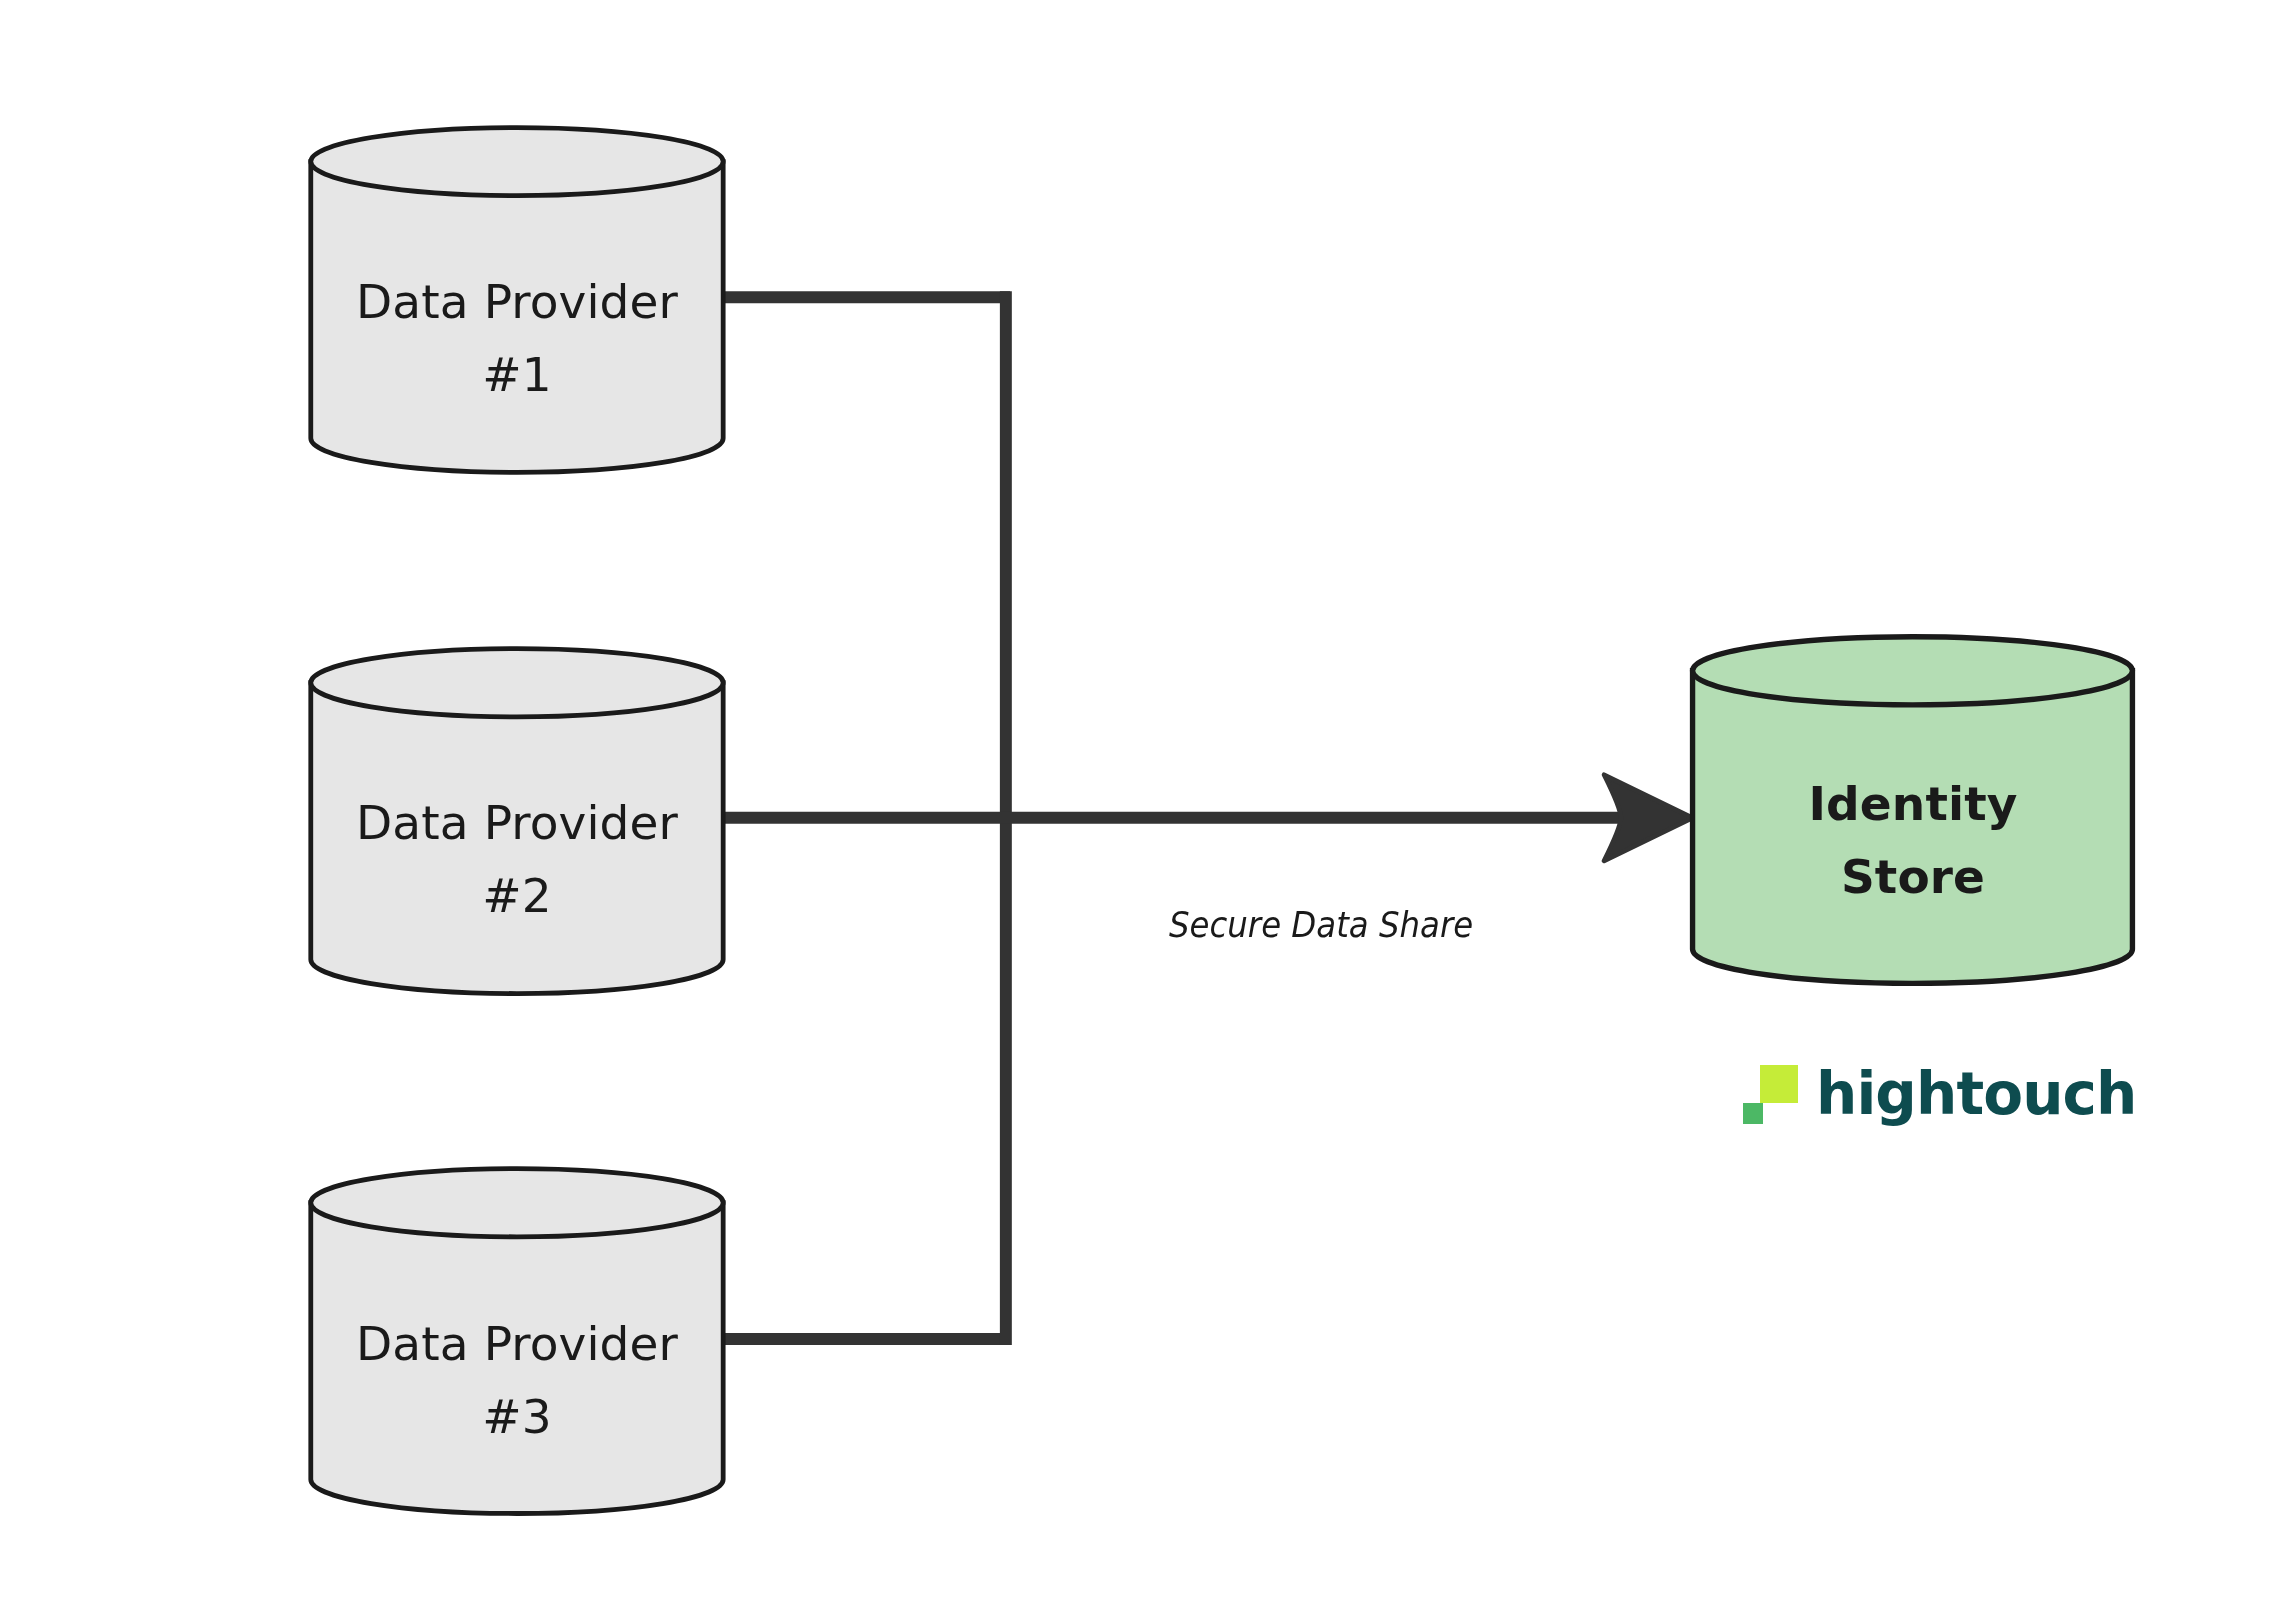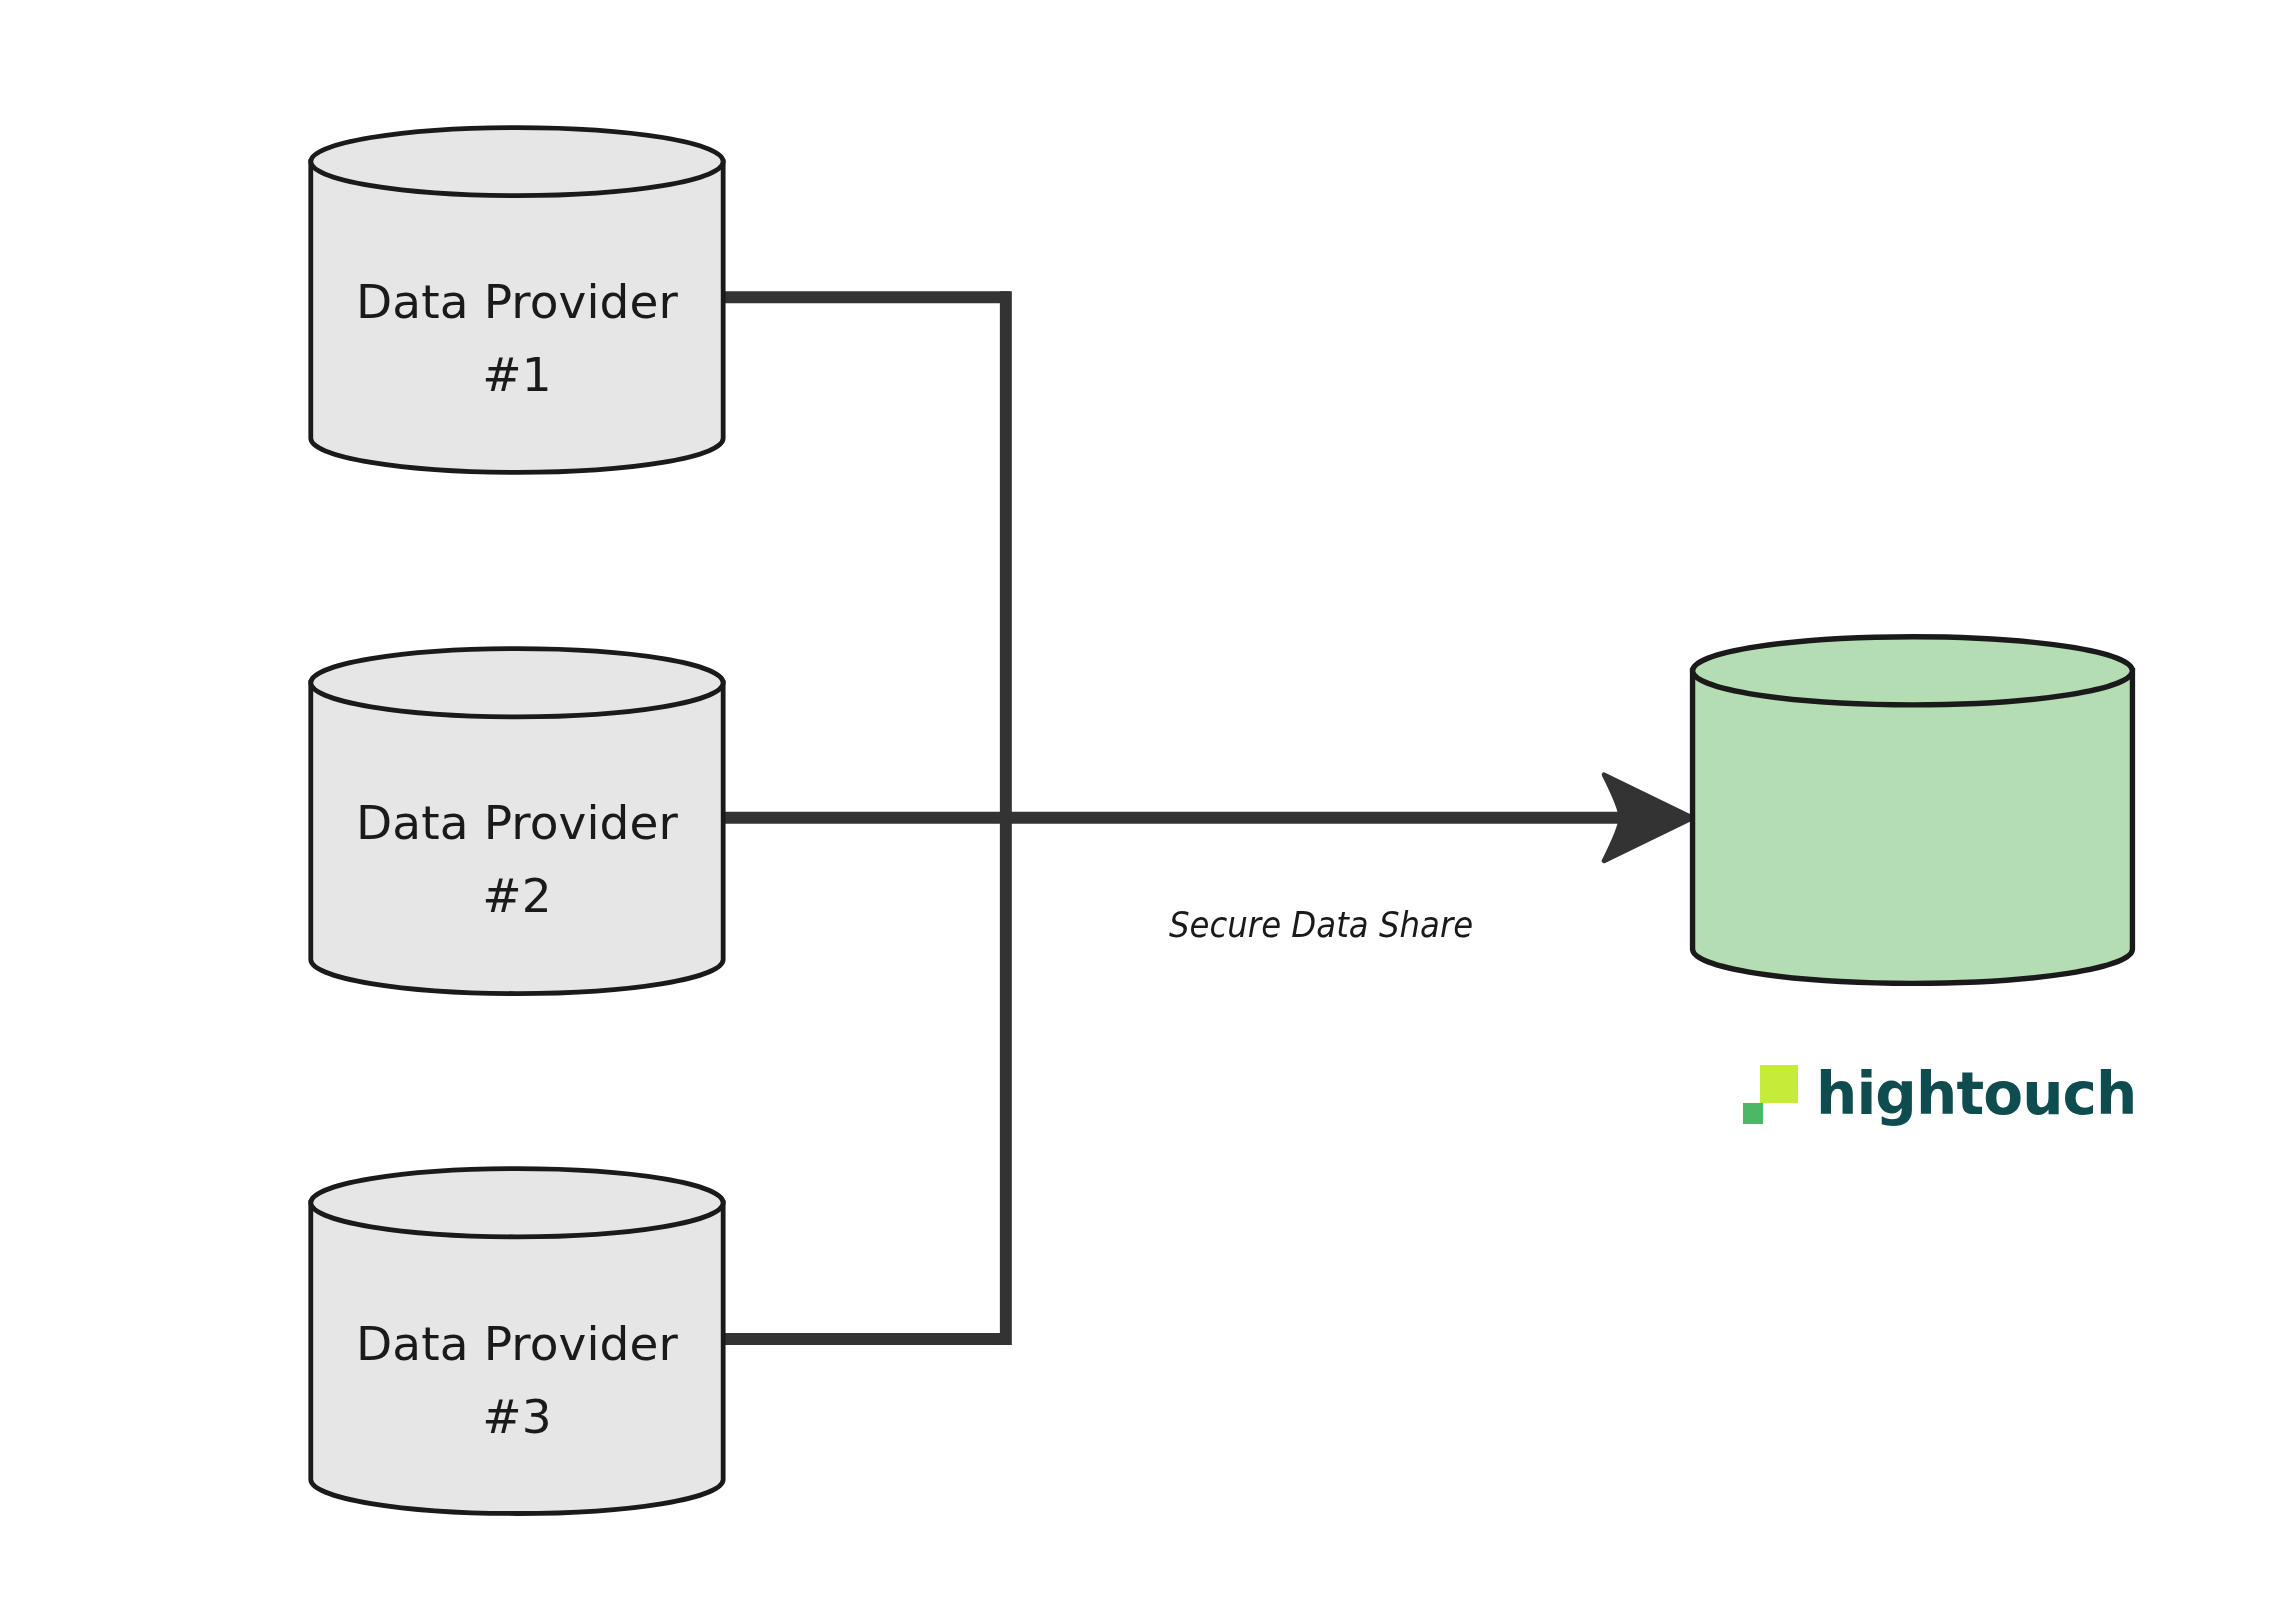--- a/index.html
+++ b/index.html
@@ -120,20 +120,22 @@
 
   <div class="node-label provider-label" style="left:311px;top:266px;width:412px;">Data Provider
 #1</div>
 
   <div class="node-label provider-label" style="left:311px;top:787px;width:412px;">Data Provider
 #2</div>
 
   <div class="node-label provider-label" style="left:311px;top:1308px;width:412px;">Data Provider
 #3</div>
 
+  <div class="node-label store-label" style="left:1693px;top:768px;width:440px;">Identity
+Store</div>
 
   <div class="edge-label" style="left:1169px;top:860px;">Secure Data Share</div>
 
   <div id="brand-logo">
     <span class="logo-mark">
       <span class="logo-sq-big"></span>
       <span class="logo-sq-small"></span>
     </span>
     <span class="logo-word">hightouch</span>
   </div>

